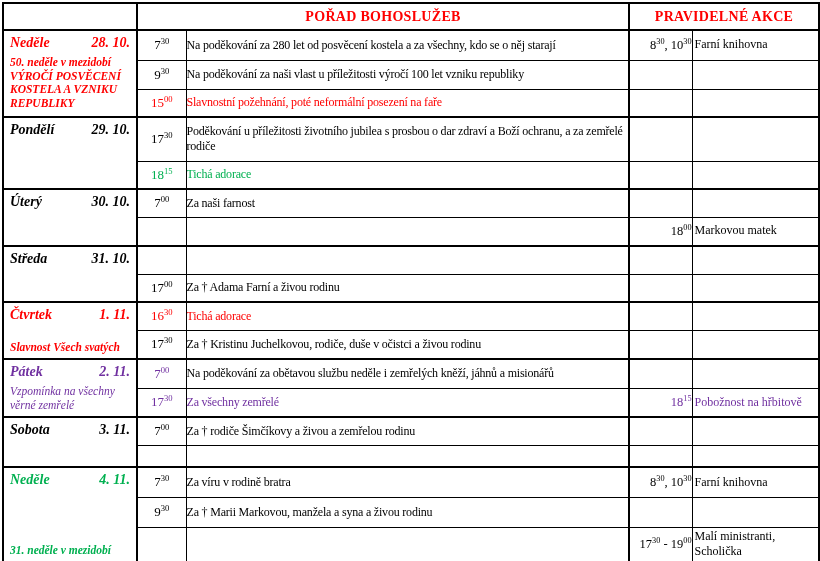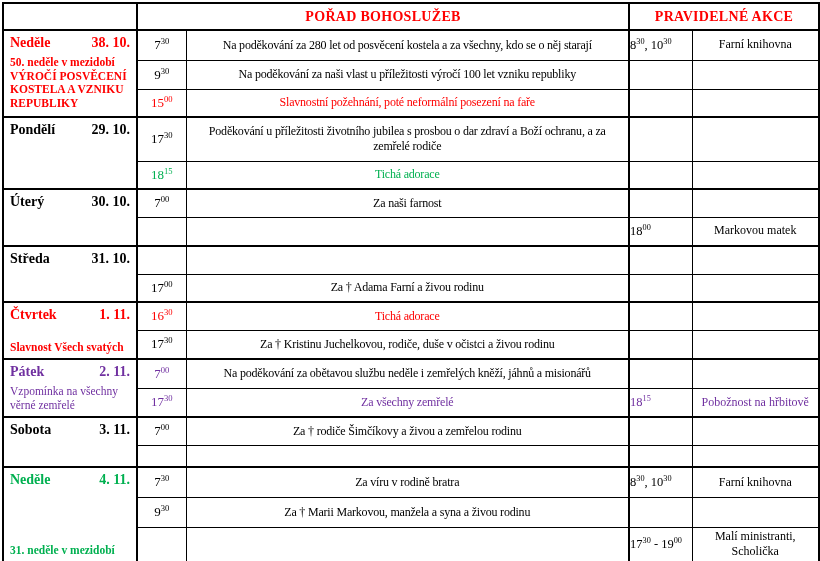--- a/index.html
+++ b/index.html
@@ -11,35 +11,35 @@
     background:#fff;color:#000;
     font-family:"Liberation Serif","DejaVu Serif",serif;
   }
   table{
     border-collapse:collapse;width:816px;table-layout:fixed;
     border:2.5px solid #000;
   }
   td{border:1px solid #000;padding:0;vertical-align:middle;overflow:hidden;}
   thead td{border-bottom:2.5px solid #000;height:25px;}
   tr.group-start td{border-top:2.5px solid #000;}
-  .corner,.day-cell{border-right:2.5px solid #000;}
+  .corner,.day-cell{border-right:2.5px solid #000;font-style:italic;}
   .svc,.intention-cell{border-right:2.5px solid #000;}
 
   .hdr{font-weight:bold;color:var(--red);text-align:center;font-size:14px;letter-spacing:.3px;}
 
   .day-cell{vertical-align:top;position:relative;padding:4px 6px;}
   .day-line{display:flex;justify-content:space-between;font-weight:bold;font-size:14px;}
   .day-note{font-size:11.5px;line-height:1.18;margin-top:5px;}
   .day-note.bold{font-weight:bold;}
   .day-note.bottom{position:absolute;bottom:3px;left:6px;right:6px;margin-top:0;}
 
   .time-cell{text-align:center;font-size:13px;}
-  .intention-cell{font-size:12px;letter-spacing:-0.2px;padding:2px 22px;text-align:center;line-height:1.25;}
-  .ev-time-cell{text-align:left;font-size:12.5px;white-space:nowrap;}
-  .ev-name-cell{text-align:center;font-size:12px;line-height:1.3;padding:1px 2px;}
+  .intention-cell{font-size:12px;letter-spacing:-0.2px;padding:2px 0;text-align:left;line-height:1.25;}
+  .ev-time-cell{text-align:right;font-size:12.5px;white-space:nowrap;}
+  .ev-name-cell{font-size:12px;line-height:1.3;padding:1px 2px;}
 
   sup{font-size:0.66em;line-height:0;vertical-align:super;letter-spacing:0;}
 
   .c-black{color:var(--black);}
   .c-red{color:var(--red);}
   .c-green{color:var(--green);}
   .c-purple{color:var(--purple);}
 </style>
 </head>
 <body>
@@ -58,21 +58,21 @@
         <td class="corner"></td>
         <td class="hdr svc" colspan="2">POŘAD BOHOSLUŽEB</td>
         <td class="hdr evt" colspan="2">PRAVIDELNÉ AKCE</td>
       </tr>
     </thead>
     <tbody id="schedule-body">
         <tr class="group-start" style="height: 30px;">
           <td class="day-cell c-red" rowspan="3">
             <div class="day-line">
               <span>Neděle</span>
-              <span>38. 10.</span>
+              <span>28. 10.</span>
             </div>
             <div class="day-note bold">
               <div>50. neděle v mezidobí</div>
               <div>VÝROČÍ POSVĚCENÍ KOSTELA A VZNIKU REPUBLIKY</div>
             </div>
           </td>
           <td class="time-cell c-black">7<sup>30</sup></td>
           <td class="intention-cell c-black">Na poděkování za 280 let od posvěcení kostela a za všechny, kdo se o něj starají</td>
           <td class="ev-time-cell c-black">8<sup>30</sup>, 10<sup>30</sup></td>
           <td class="ev-name-cell c-black">Farní knihovna</td>

